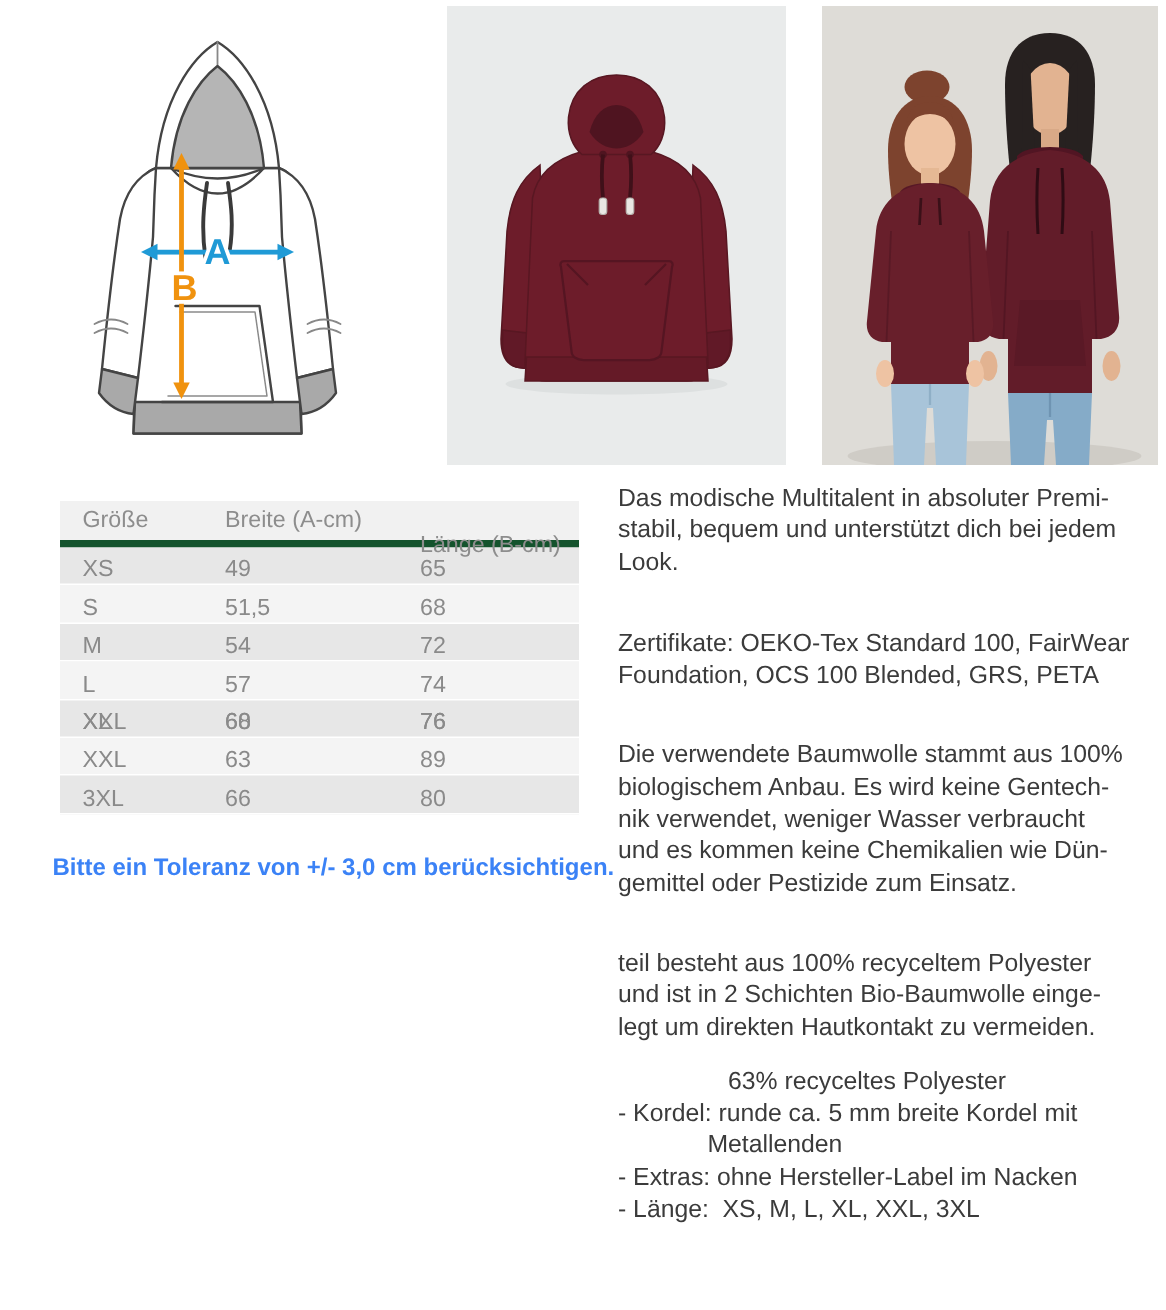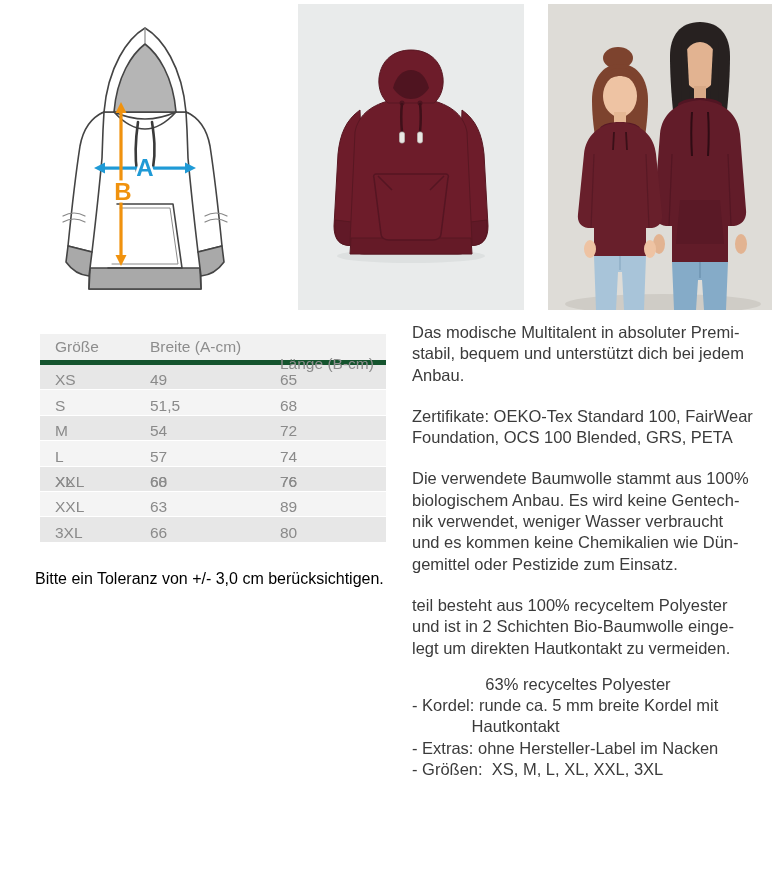--- a/index.html
+++ b/index.html
@@ -16,27 +16,27 @@
           border-bottom:5px solid #14532d;}
   .t-row{display:flex;height:24.4px;align-items:flex-end;border-bottom:1px solid #fff;}
   .t-row.odd{background:#e7e7e7;}
   .t-row.even{background:#f4f4f4;}
   .c1{width:110px;padding-left:15px;box-sizing:border-box;}
   .c2{width:130px;}
   .c3{flex:1;margin-top:34px;}
   .stack{position:relative;display:inline-block;}
   .stack .over{position:absolute;left:0;top:0;}
 
-  #tolerance-note{left:35px;top:570px;font-size:16px;color:#000000;white-space:pre;}
+  #tolerance-note{left:35px;top:570px;font-size:16px;color:#3b82f6;white-space:pre;font-weight:bold;}
 
   
   #description{left:412px;top:322px;width:364px;font-size:16.5px;line-height:21.3px;color:#3b3b3b;}
   .para{margin:0;}
-  .para + .para{margin-top:20px;}
-  .para:nth-child(2){margin-top:20px;}
+  .para + .para{margin-top:32px;}
+  .para:nth-child(2){margin-top:33px;}
   .para:nth-child(5){margin-top:15px;}
   .tline{white-space:pre;}
 
   svg{display:block;}
   .ab-label{font-family:"Liberation Sans",sans-serif;font-weight:bold;font-size:24px;
             paint-order:stroke;stroke:#ffffff;stroke-width:5px;}
 </style>
 </head>
 <body>
 
@@ -204,40 +204,40 @@
         </div>
       </div>
   </div>
 
   <div class="panel" id="tolerance-note">Bitte ein Toleranz von +/- 3,0 cm berücksichtigen.</div>
 
   <div class="panel" id="description">
       <div class="para">
         <div class="tline">Das modische Multitalent in absoluter Premi-</div>
         <div class="tline">stabil, bequem und unterstützt dich bei jedem</div>
-        <div class="tline">Anbau.</div>
+        <div class="tline">Look.</div>
       </div>
       <div class="para">
         <div class="tline">Zertifikate: OEKO-Tex Standard 100, FairWear</div>
         <div class="tline">Foundation, OCS 100 Blended, GRS, PETA</div>
       </div>
       <div class="para">
         <div class="tline">Die verwendete Baumwolle stammt aus 100%</div>
         <div class="tline">biologischem Anbau. Es wird keine Gentech-</div>
         <div class="tline">nik verwendet, weniger Wasser verbraucht</div>
         <div class="tline">und es kommen keine Chemikalien wie Dün-</div>
         <div class="tline">gemittel oder Pestizide zum Einsatz.</div>
       </div>
       <div class="para">
         <div class="tline">teil besteht aus 100% recyceltem Polyester</div>
         <div class="tline">und ist in 2 Schichten Bio-Baumwolle einge-</div>
         <div class="tline">legt um direkten Hautkontakt zu vermeiden.</div>
       </div>
       <div class="para">
         <div class="tline">                63% recyceltes Polyester</div>
         <div class="tline">- Kordel: runde ca. 5 mm breite Kordel mit</div>
-        <div class="tline">             Hautkontakt</div>
+        <div class="tline">             Metallenden</div>
         <div class="tline">- Extras: ohne Hersteller-Label im Nacken</div>
-        <div class="tline">- Größen:  XS, M, L, XL, XXL, 3XL</div>
+        <div class="tline">- Länge:  XS, M, L, XL, XXL, 3XL</div>
       </div>
     </div>
 
 </div>
 
 </body></html>

